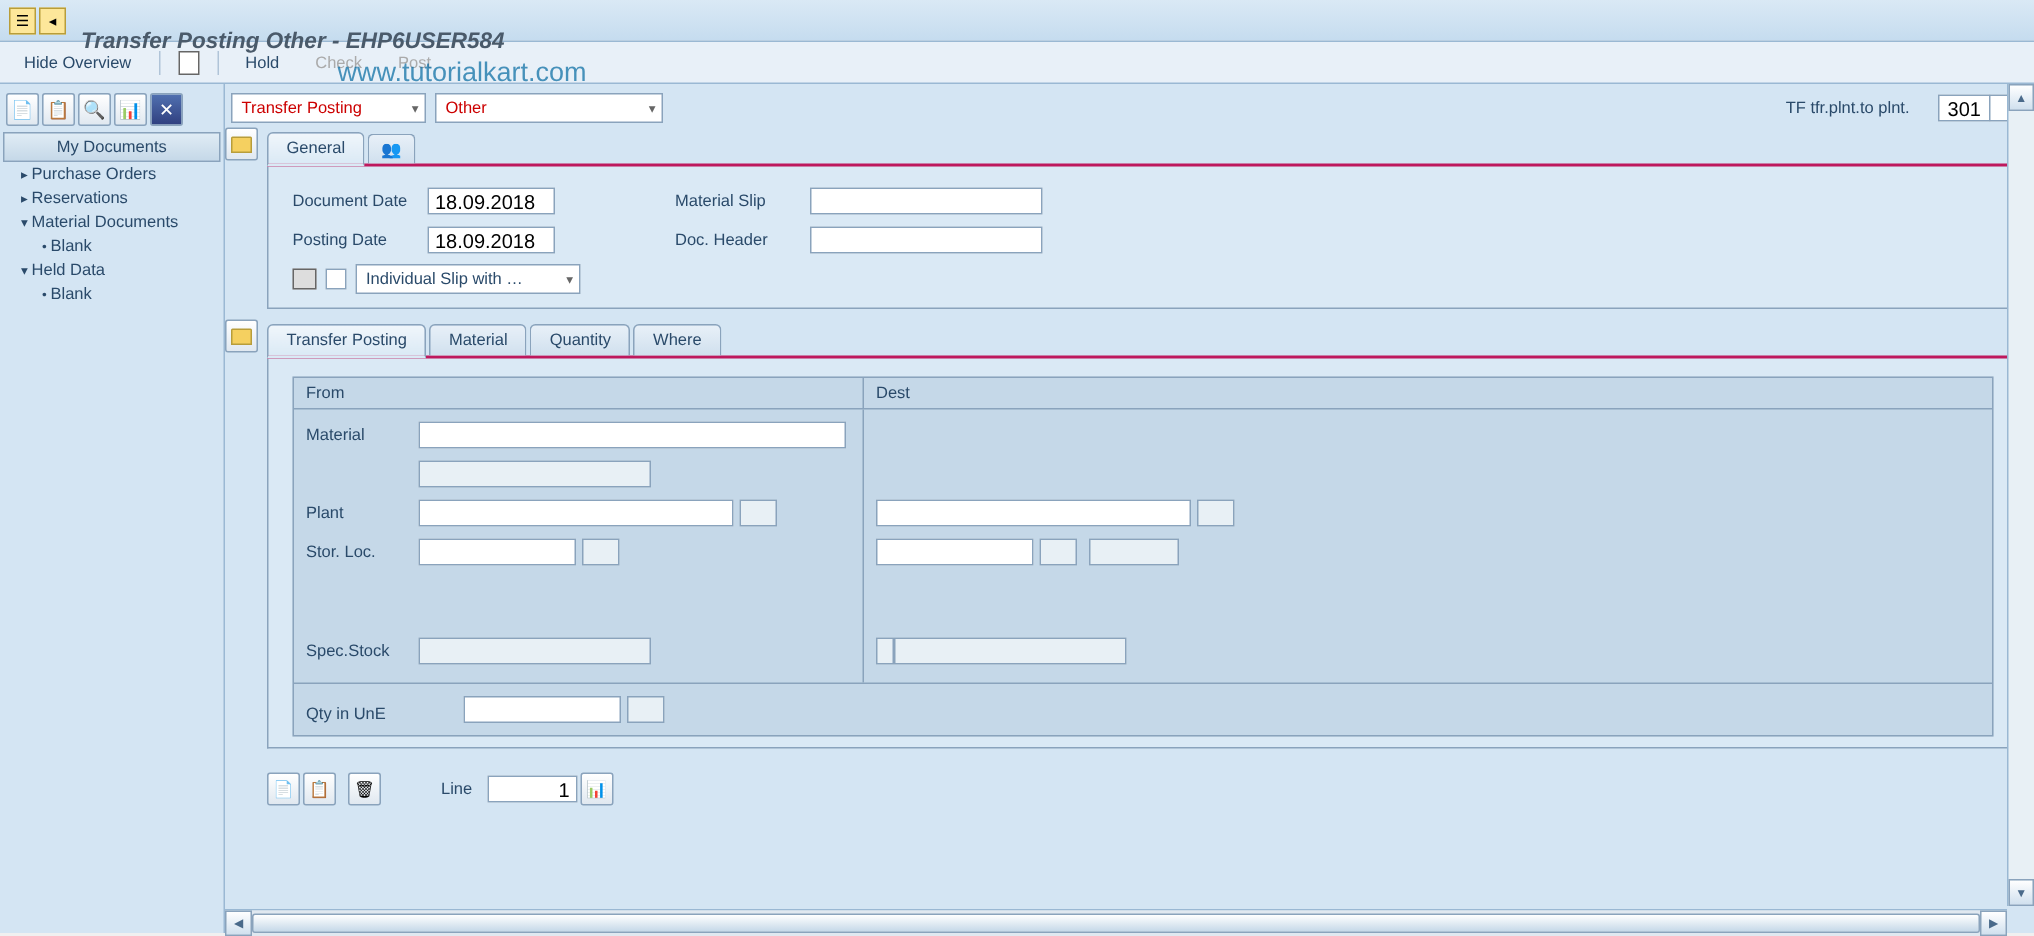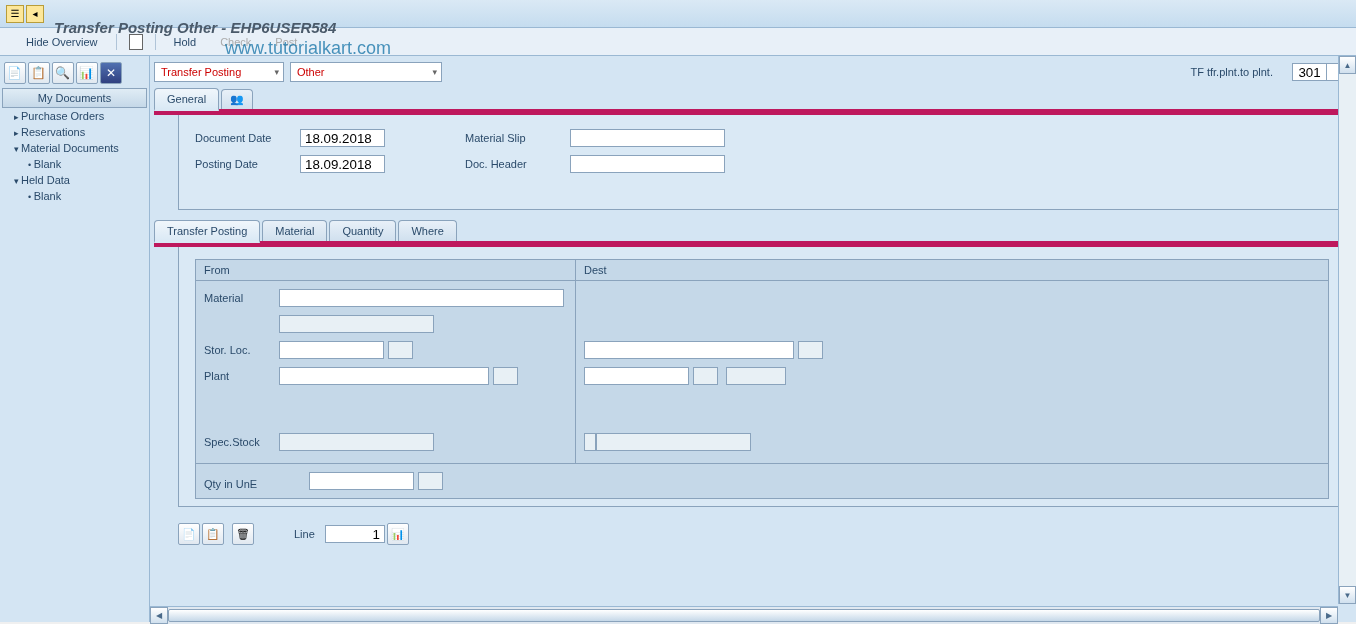--- a/index.html
+++ b/index.html
@@ -5,21 +5,21 @@
     * { margin: 0; padding: 0; box-sizing: border-box; font-family: Arial, sans-serif; }
     body { width: 1356px; height: 624px; background: #f0f0f0; font-size: 11px; overflow: hidden; position: relative; }
     
     
     .title-bar { height: 28px; background: linear-gradient(#dae9f5, #c5dcef); border-bottom: 1px solid #9ab8d3; display: flex; align-items: center; padding: 0 6px; }
     .title-icons { display: flex; gap: 2px; margin-right: 10px; }
     .title-icon-box { width: 18px; height: 18px; background: #fde79a; border: 1px solid #b89d3a; display: flex; align-items: center; justify-content: center; font-size: 10px; }
     .title-text { font-weight: bold; font-style: italic; font-size: 15px; color: #4a5a6a; margin-top: 28px; }
     
     
-    .toolbar { height: 28px; background: #e8f0f8; border-bottom: 1px solid #9ab8d3; display: flex; align-items: center; padding: 0 20px; gap: 12px; }
+    .toolbar { height: 28px; background: #e8f0f8; border-bottom: 1px solid #9ab8d3; display: flex; align-items: center; padding: 0 10px; gap: 12px; }
     .toolbar-item { color: #2a4a6a; cursor: pointer; padding: 2px 6px; }
     .toolbar-item.disabled { color: #aaa; }
     .toolbar-sep { width: 1px; height: 16px; background: #b0c4d8; }
     .doc-icon { width: 14px; height: 16px; border: 1px solid #666; background: #fff; }
     
     
     .watermark { position: absolute; top: 38px; left: 225px; font-size: 18px; color: #0369a1; opacity: 0.7; pointer-events: none; z-index: 100; font-weight: 500; }
     
     
     .main { display: flex; height: 566px; background: #d4e5f3; }
@@ -45,34 +45,34 @@
     .dropdown { height: 20px; border: 1px solid #8aa3bc; background: #fff; padding: 0 18px 0 6px; color: #c00; position: relative; display: inline-flex; align-items: center; margin-right: 6px; }
     .dropdown::after { content: "▾"; position: absolute; right: 4px; color: #666; font-size: 9px; }
     .dropdown.w1 { width: 130px; }
     .dropdown.w2 { width: 152px; }
     .spacer { flex: 1; }
     .tf-label { color: #2a4a6a; padding-right: 19px; }
     .tf-input { width: 35px; height: 18px; border: 1px solid #8aa3bc; background: #fff; text-align: center; padding: 1px 2px; }
     .tf-input2 { width: 20px; height: 18px; border: 1px solid #8aa3bc; background: #fff; margin-left: -1px; }
     
     
-    .tab-strip { display: flex; align-items: flex-end; border-bottom: 6px solid #be185d; position: relative; }
+    .tab-strip { display: flex; align-items: flex-end; border-bottom: 2px solid #be185d; margin-left: 24px; position: relative; }
     .tab-folder { position: absolute; left: -28px; bottom: 2px; width: 22px; height: 22px; background: linear-gradient(#fff, #e0e8f0); border: 1px solid #8aa3bc; border-radius: 2px; display: flex; align-items: center; justify-content: center; }
     .tab-strip-line { flex: 1; }
     .tab { padding: 4px 12px; background: linear-gradient(#e8f0f8, #d0e0ee); border: 1px solid #8aa3bc; border-bottom: none; border-radius: 4px 4px 0 0; color: #2a4a6a; margin-right: 2px; cursor: pointer; }
     .tab.active { background: linear-gradient(#f0f6fb, #dae9f5); border-bottom: 2px solid #dae9f5; margin-bottom: -2px; position: relative; z-index: 1; }
     .tab.icon-tab { padding: 3px 8px; }
     
     
     .panel { background: #dae9f5; border: 1px solid #8aa3bc; border-top: none; padding: 12px 16px; margin-left: 24px; margin-bottom: 10px; }
     .panel1 { height: 95px; }
     .panel2 { height: 260px; }
     
     .form-row { display: flex; align-items: center; margin-bottom: 4px; height: 22px; }
-    .form-label { width: 105px; color: #2a4a6a; }
+    .form-label { width: 90px; color: #2a4a6a; }
     .form-input { height: 18px; border: 1px solid #8aa3bc; background: #fff; padding: 1px 4px; }
     .form-input.w90 { width: 85px; }
     .form-input.w150 { width: 155px; }
     .form-input.w220 { width: 285px; }
     .form-input.w210 { width: 210px; }
     .form-input.w100 { width: 105px; }
     .form-input.w60 { width: 60px; }
     .form-input.w25 { width: 25px; }
     .form-input.w10 { width: 12px; }
     .form-input.ro { background: #e8f0f5; }
@@ -184,20 +184,25 @@
         <span class="form-label">Material Slip</span>
         <input class="form-input w150" style="">
       </div>
       <div class="form-row">
         <span class="form-label">Posting Date</span>
         <input class="form-input w90" value="18.09.2018" style="">
         <div class="form-gap"></div>
         <span class="form-label">Doc. Header</span>
         <input class="form-input w150" style="">
       </div>
+      <div class="form-row">
+        <div class="print-icon"></div>
+        <div class="checkbox"></div>
+        <div class="slip-dropdown">Individual Slip with …</div>
+      </div>
     </div>
 
     <div class="tab-strip">
       <div class="tab-folder">
           <div class="folder-symbol"></div>
         </div>
       <div class="tab active">Transfer Posting</div>
       <div class="tab">Material</div>
       <div class="tab">Quantity</div>
       <div class="tab">Where</div>
@@ -214,27 +219,27 @@
           <div class="grid-col from">
             <div class="grid-row">
               <span class="grid-label">Material</span>
               <input class="form-input w220" style="">
             </div>
             <div class="grid-row">
               <span class="grid-label"></span>
               <input class="form-input ro w150" style="">
             </div>
             <div class="grid-row">
+              <span class="grid-label">Plant</span>
+              <input class="form-input w210" style="">
+              <input class="form-input ro w25" style="margin-left: 4px;">
+            </div>
+            <div class="grid-row">
               <span class="grid-label">Stor. Loc.</span>
               <input class="form-input w100" style="">
-              <input class="form-input ro w25" style="margin-left: 4px;">
-            </div>
-            <div class="grid-row">
-              <span class="grid-label">Plant</span>
-              <input class="form-input w210" style="">
               <input class="form-input ro w25" style="margin-left: 4px;">
             </div>
             <div class="grid-spacer"></div>
             <div class="grid-row">
               <span class="grid-label">Spec.Stock</span>
               <input class="form-input ro w150" style="">
             </div>
           </div>
           <div class="grid-col dest">
             <div class="grid-row" style="height:22px"></div>

